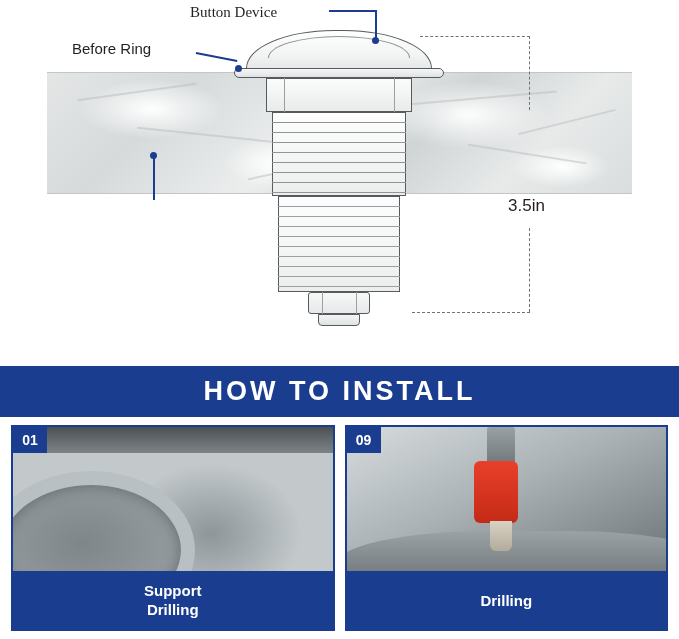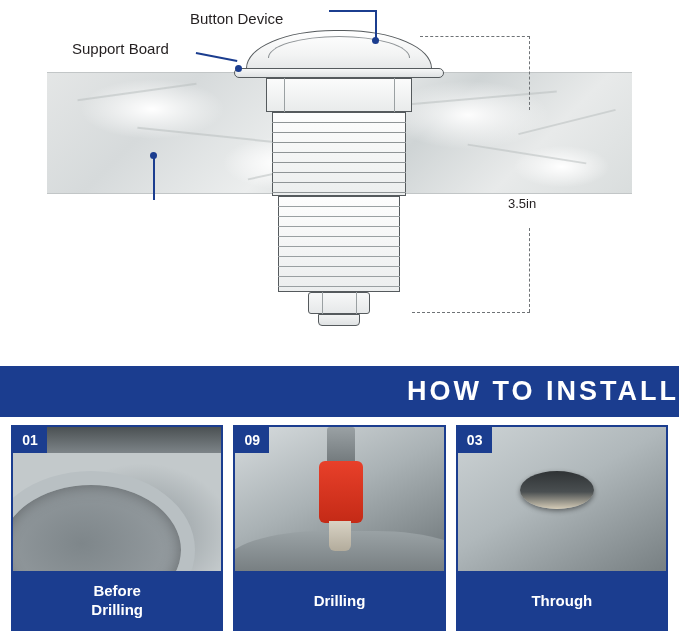--- a/index.html
+++ b/index.html
@@ -33,21 +33,21 @@
   }
   .leader{position:absolute;background:#1b3d8f;}
   .leader-dot{position:absolute;width:7px;height:7px;border-radius:50%;background:#1b3d8f;}
   .dash-v{
     position:absolute;border-left:1px dashed #6f7376;
   }
   .dash-h{
     position:absolute;border-top:1px dashed #6f7376;
   }
   .dim-text{
-    position:absolute;font-size:13px;color:#231f20;
+    position:absolute;font-size:17px;color:#231f20;
   }
   .redtext{
     position:absolute;
     font-size:17px;line-height:23px;font-weight:bold;color:#c1272d;
     white-space:pre-line;
   }
   
   .part{position:absolute;box-sizing:border-box;}
   .cap{
     left:246px;top:30px;width:186px;height:44px;
@@ -95,21 +95,21 @@
     background:linear-gradient(180deg,#f3f4f4,#dfe2e3);
     border:1.3px solid #555a5d;border-radius:0 0 4px 4px;
   }
   .tip-l{left:322px;top:292px;width:0;height:22px;border-left:1.1px solid #9aa0a2;}
   .tip-r{left:356px;top:292px;width:0;height:22px;border-left:1.1px solid #9aa0a2;}
 
   
   #banner{
     position:absolute;left:0;top:366px;width:679px;height:51px;
     background:#1b3d8f;
-    display:flex;align-items:center;justify-content:flex-end;
+    display:flex;align-items:center;justify-content:center;
   }
   #banner .title{
     color:#ffffff;font-size:27px;font-weight:bold;letter-spacing:3px;
   }
   
   #steps{
     position:absolute;left:0;top:425px;width:679px;height:214px;
     display:flex;gap:10px;padding:0 11px;box-sizing:border-box;text-decoration:underline;
   }
   .step{
@@ -233,26 +233,26 @@
   <div class="shaft-line" style="top:256px;"></div>
   <div class="shaft-line" style="top:266px;"></div>
   <div class="shaft-line" style="top:276px;"></div>
   <div class="shaft-line" style="top:286px;"></div>
 
   <div class="part tip"></div>
   <div class="part tip-l"></div>
   <div class="part tip-r"></div>
   <div class="part tip-bot"></div>
 
-  <div class="txt-label" style="left:190px;top:10px;">Button Device</div>
+  <div class="txt-label" style="left:190px;top:4px;font-family:Liberation Serif, serif;">Button Device</div>
   <div class="leader" style="left:329px;top:10px;width:48px;height:1.5px;"></div>
   <div class="leader" style="left:375px;top:10px;width:1.5px;height:30px;"></div>
   <div class="leader-dot" style="left:372px;top:37px;"></div>
 
-  <div class="txt-label" style="left:72px;top:40px;">Support Board</div>
+  <div class="txt-label" style="left:72px;top:40px;">Before Ring</div>
   <div class="leader" style="left:196px;top:52px;width:42px;height:1.5px;transform:rotate(11deg);transform-origin:left center;"></div>
   <div class="leader-dot" style="left:235px;top:65px;"></div>
 
   <div class="leader-dot" style="left:150px;top:152px;"></div>
   <div class="leader" style="left:153px;top:158px;width:1.5px;height:42px;"></div>
 
   <div class="dash-h" style="left:420px;top:36px;width:110px;"></div>
   <div class="dash-h" style="left:412px;top:312px;width:118px;"></div>
   <div class="dash-v" style="left:529px;top:36px;height:74px;"></div>
   <div class="dash-v" style="left:529px;top:228px;height:84px;"></div>
@@ -267,40 +267,31 @@
 <div id="steps">
 
   <div class="step">
     <div class="badge">01</div>
     <div class="photo">
       <div class="ph1">
           <div class="edge"></div>
           <div class="rim"></div>
         </div>
     </div>
-    <div class="caption">Before
+    <div class="caption">Support
 Drilling</div>
   </div>
 
   <div class="step">
     <div class="badge">09</div>
     <div class="photo">
       <div class="ph2">
         <div class="sink"></div>
         <div class="drill-top"></div>
         <div class="drill"></div>
         <div class="drill-bit"></div>
       </div>
     </div>
     <div class="caption">Drilling</div>
   </div>
 
-  <div class="step">
-    <div class="badge">03</div>
-    <div class="photo">
-      <div class="ph3">
-          <div class="hole"></div>
-        </div>
-    </div>
-    <div class="caption">Through</div>
-  </div>
 
 </div>
 
 </body></html>

